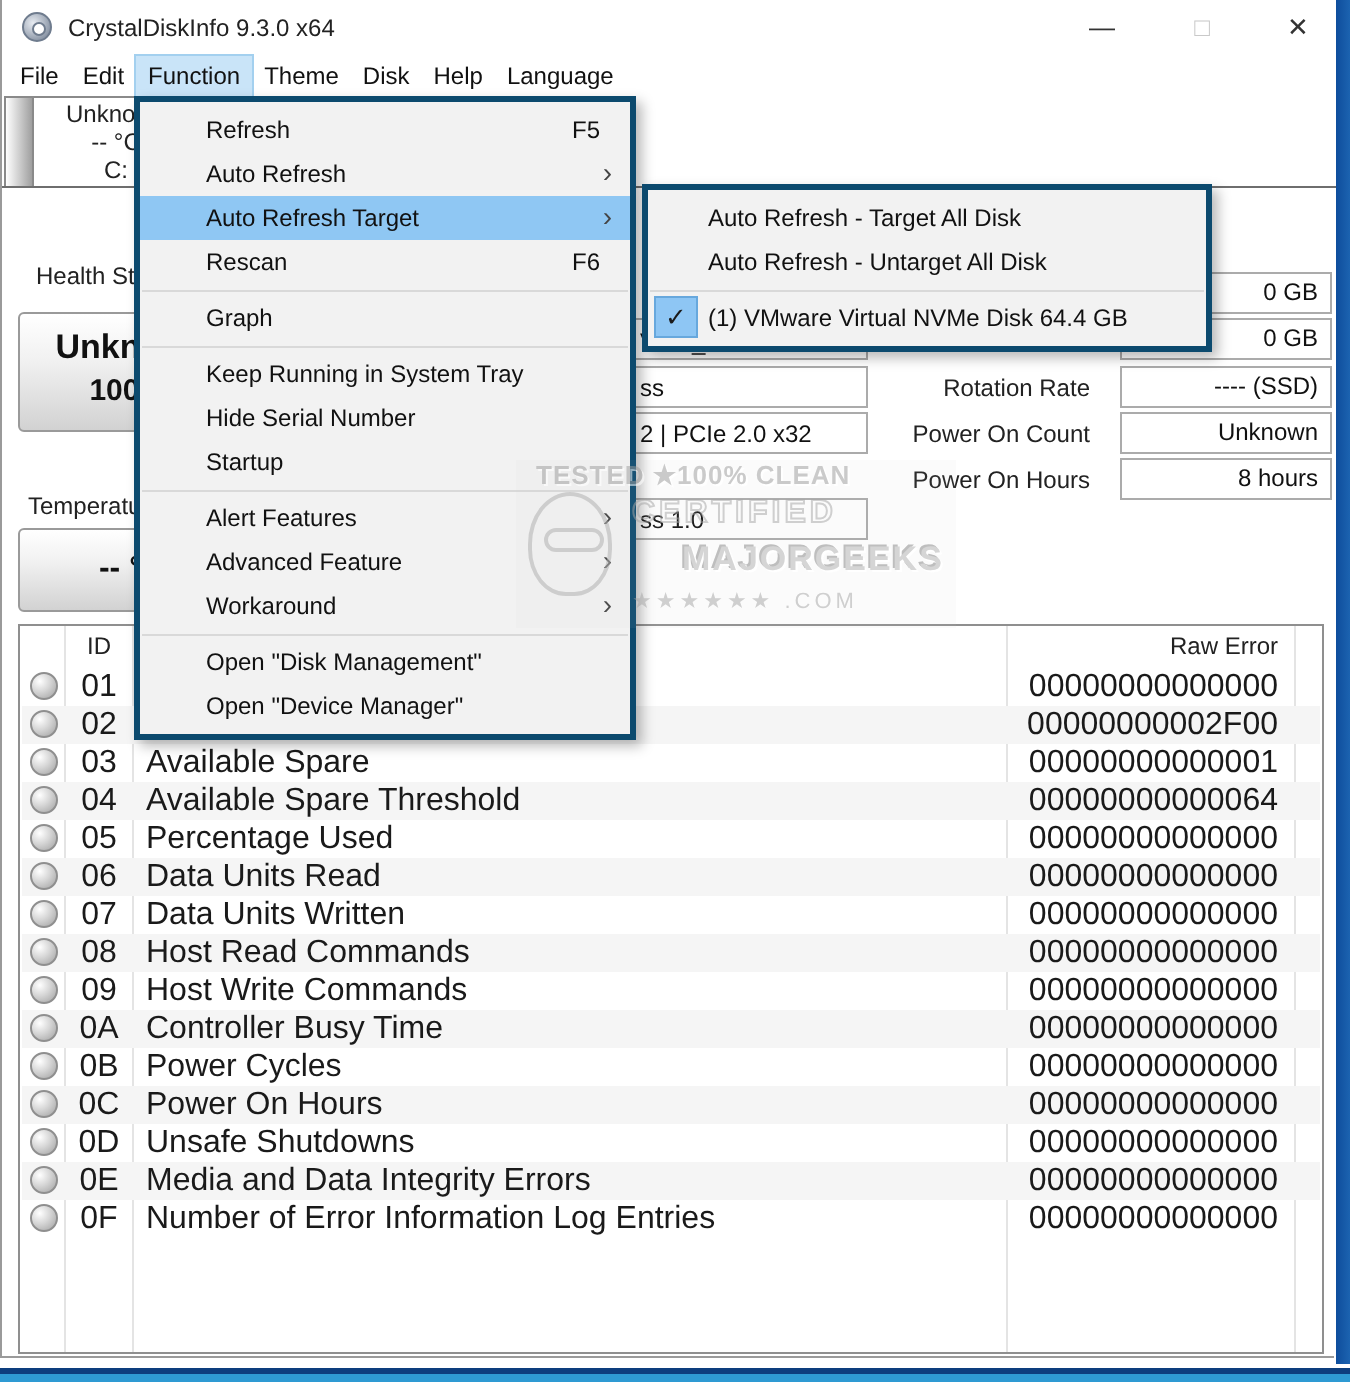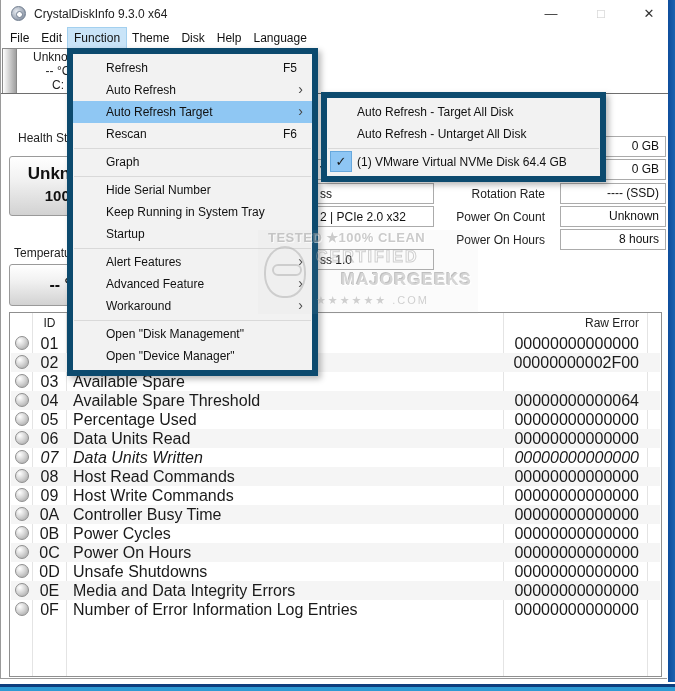--- a/index.html
+++ b/index.html
@@ -60,21 +60,21 @@
   .th-raw{position:absolute;left:494px;width:135px;text-align:right;line-height:20px;}
   .trow{position:absolute;left:1px;width:649px;height:19px;font-size:16px;line-height:19px;}
   .trow.alt{background:#f5f5f5;}
   .led{position:absolute;left:4px;top:2px;width:14px;height:14px;border-radius:50%;
        background:radial-gradient(circle at 32% 30%,#ffffff,#d6d6d6 45%,#9f9f9f 100%);border:1px solid #8f8f8f;box-sizing:border-box;}
   .td-id{position:absolute;left:22px;width:33px;text-align:center;}
   .td-name{position:absolute;left:62px;width:420px;white-space:nowrap;overflow:hidden;}
   .td-raw{position:absolute;left:493px;width:135px;text-align:right;}
 
   
-  .menu{position:absolute;background:#f2f2f2;border:6px solid #0c4a6e;box-sizing:border-box;
+  .menu{position:absolute;background:#f2f2f2;border:3px solid #0c4a6e;box-sizing:border-box;
         box-shadow:3px 3px 6px rgba(0,0,0,.28);padding:3px 0;z-index:50;}
   #function-menu{left:67px;top:48px;width:251px;}
   #target-submenu{left:321px;top:92px;width:285px;z-index:60;}
   .menu-row{position:relative;height:22px;line-height:22px;font-size:12px;color:#111;}
   .menu-row.hl{background:#8fc7f3;}
   .menu-row .ml{margin-left:33px;}
   #target-submenu .menu-row .ml{margin-left:30px;}
   .menu-row .mk{position:absolute;right:15px;top:0;}
   .menu-row .ma{position:absolute;right:9px;top:-1px;font-size:14px;color:#444;}
   .menu-sep{height:1px;background:#d9d9d9;margin:3px 1px 2px 1px;}
@@ -178,40 +178,41 @@
         <div class="trow alt" style="top: 40px;">
           <div class="led"></div>
           <div class="td-id">02</div>
           <div class="td-name"></div>
           <div class="td-raw">00000000002F00</div>
         </div>
         <div class="trow" style="top: 59px;">
           <div class="led"></div>
           <div class="td-id">03</div>
           <div class="td-name">Available Spare</div>
+          <div class="td-raw">00000000000001</div>
         </div>
         <div class="trow alt" style="top: 78px;">
           <div class="led"></div>
           <div class="td-id">04</div>
           <div class="td-name">Available Spare Threshold</div>
           <div class="td-raw">00000000000064</div>
         </div>
         <div class="trow" style="top: 97px;">
           <div class="led"></div>
           <div class="td-id">05</div>
           <div class="td-name">Percentage Used</div>
           <div class="td-raw">00000000000000</div>
         </div>
         <div class="trow alt" style="top: 116px;">
           <div class="led"></div>
           <div class="td-id">06</div>
           <div class="td-name">Data Units Read</div>
           <div class="td-raw">00000000000000</div>
         </div>
-        <div class="trow" style="top: 135px; font-style: italic;">
+        <div class="trow" style="top: 135px;">
           <div class="led"></div>
           <div class="td-id">07</div>
           <div class="td-name">Data Units Written</div>
           <div class="td-raw">00000000000000</div>
         </div>
         <div class="trow alt" style="top: 154px;">
           <div class="led"></div>
           <div class="td-id">08</div>
           <div class="td-name">Host Read Commands</div>
           <div class="td-raw">00000000000000</div>
@@ -264,22 +265,22 @@
 </div>
 
 <div class="menu" id="function-menu">
     <div class="menu-row"><span class="ml">Refresh</span><span class="mk">F5</span></div>
     <div class="menu-row"><span class="ml">Auto Refresh</span><span class="ma">›</span></div>
     <div class="menu-row hl"><span class="ml">Auto Refresh Target</span><span class="ma">›</span></div>
     <div class="menu-row"><span class="ml">Rescan</span><span class="mk">F6</span></div>
     <div class="menu-sep"></div>
     <div class="menu-row"><span class="ml">Graph</span></div>
     <div class="menu-sep"></div>
+    <div class="menu-row"><span class="ml">Keep Running in System Tray</span></div>
     <div class="menu-row"><span class="ml">Hide Serial Number</span></div>
-    <div class="menu-row"><span class="ml">Keep Running in System Tray</span></div>
     <div class="menu-row"><span class="ml">Startup</span></div>
     <div class="menu-sep"></div>
     <div class="menu-row"><span class="ml">Alert Features</span><span class="ma">›</span></div>
     <div class="menu-row"><span class="ml">Advanced Feature</span><span class="ma">›</span></div>
     <div class="menu-row"><span class="ml">Workaround</span><span class="ma">›</span></div>
     <div class="menu-sep"></div>
     <div class="menu-row"><span class="ml">Open "Disk Management"</span></div>
     <div class="menu-row"><span class="ml">Open "Device Manager"</span></div>
   </div>
 <div class="menu" id="target-submenu">

